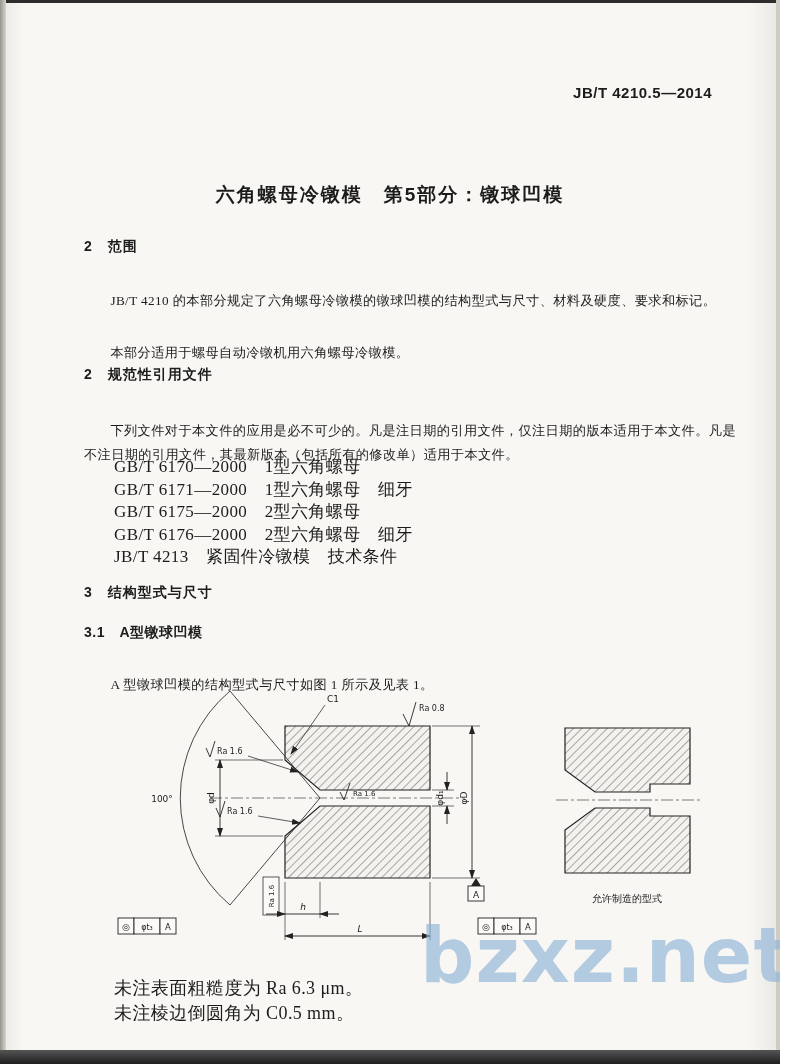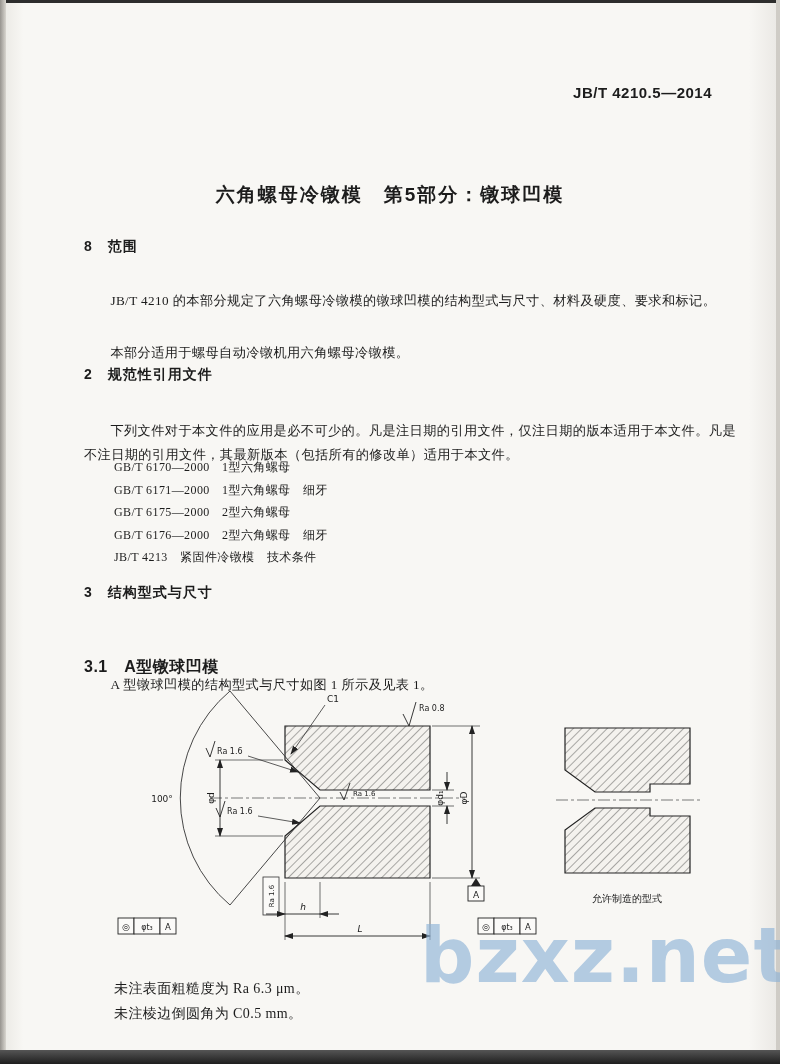--- a/index.html
+++ b/index.html
@@ -12,60 +12,60 @@
   }
   .edge-top{position:absolute;top:0;left:0;right:0;height:3px;background:#2d2d2d;}
   .edge-bottom{position:absolute;bottom:0;left:0;right:0;height:14px;background:linear-gradient(#555,#1e1e1e);}
   .edge-left{position:absolute;top:0;left:0;bottom:0;width:6px;background:linear-gradient(90deg,#97948f,#d9d6d0);}
   .edge-right{position:absolute;top:0;right:0;bottom:0;width:4px;background:#cfccc6;}
 
   .doc-number{position:absolute;top:84px;right:68px;font-family:"Liberation Sans",sans-serif;font-weight:bold;font-size:15px;letter-spacing:.5px;}
   .doc-title{position:absolute;top:182px;left:0;width:100%;text-align:center;font-family:"Liberation Sans",sans-serif;font-weight:bold;font-size:19px;letter-spacing:2px;}
 
   .h1{position:absolute;left:84px;font-family:"Liberation Sans",sans-serif;font-weight:bold;font-size:14px;letter-spacing:1px;}
-  .h2{position:absolute;left:84px;font-family:"Liberation Sans",sans-serif;font-weight:bold;font-size:16px;letter-spacing:.5px;margin-top:33px;}
+  .h2{position:absolute;left:84px;font-family:"Liberation Sans",sans-serif;font-weight:bold;font-size:14px;letter-spacing:.5px;}
   .p{position:absolute;left:84px;width:652px;font-size:13.2px;line-height:24px;letter-spacing:.4px;text-align:justify;}
   .indent{text-indent:2em;margin-top:19px;}
-  .refs{position:absolute;left:114px;top:456px;font-size:12px;letter-spacing:.4px;}
+  .refs{position:absolute;left:114px;top:456px;font-size:17px;letter-spacing:.4px;}
   .refs .ref{height:22.5px;line-height:22.5px;}
 
   .figure-wrap{position:absolute;left:70px;top:688px;width:680px;height:262px;}
   svg text{font-family:"DejaVu Sans",sans-serif;fill:#1c1c1c;}
   .ext{stroke:#333;stroke-width:.7;}
   .dim{stroke:#222;stroke-width:.9;marker-start:url(#arr);marker-end:url(#arr);}
   .dimend{stroke:#222;stroke-width:.9;marker-end:url(#arr);}
   .plain{stroke:#222;stroke-width:.9;}
   .lead{stroke:#333;stroke-width:.8;marker-end:url(#arr);}
   .cl{stroke:#444;stroke-width:.7;stroke-dasharray:12 3 3 3;}
   .outline{stroke:#222;stroke-width:1.2;}
   .sym{stroke:#222;stroke-width:.9;fill:none;}
   .box{fill:#fbfaf8;stroke:#222;stroke-width:.9;}
 
-  .notes{position:absolute;left:114px;top:976px;font-size:14px;letter-spacing:.4px;}
+  .notes{position:absolute;left:114px;top:976px;font-size:18px;letter-spacing:.4px;}
   .notes .note{height:25px;line-height:25px;}
   .fig-caption{position:absolute;left:0;top:1076px;width:100%;text-align:center;font-family:"Liberation Sans",sans-serif;font-weight:bold;font-size:13.5px;letter-spacing:1px;}
 
   .watermark{
     position:absolute;left:372px;top:918px;
     font-family:"DejaVu Sans",sans-serif;font-weight:bold;font-size:76px;line-height:1;
     color:#8fb4d8;opacity:.65;pointer-events:none;letter-spacing:1px;margin-left:48px;
   }
 </style>
 </head>
 <body>
 
 <div class="page">
   <div class="edge-top"></div>
   <div class="edge-left"></div>
   <div class="edge-right"></div>
 
   <div class="doc-number">JB/T 4210.5—2014</div>
   <div class="doc-title">六角螺母冷镦模　第5部分：镦球凹模</div>
 
-  <div class="h1" style="top:238px">8　范围</div>
+  <div class="h1" style="top:238px">2　范围</div>
   <div class="p indent" style="top:270px">JB/T 4210 的本部分规定了六角螺母冷镦模的镦球凹模的结构型式与尺寸、材料及硬度、要求和标记。</div>
   <div class="p indent" style="top:322px">本部分适用于螺母自动冷镦机用六角螺母冷镦模。</div>
 
   <div class="h1" style="top:366px">2　规范性引用文件</div>
   <div class="p indent" style="top:400px">下列文件对于本文件的应用是必不可少的。凡是注日期的引用文件，仅注日期的版本适用于本文件。凡是不注日期的引用文件，其最新版本（包括所有的修改单）适用于本文件。</div>
 
   <div class="refs">
     <div class="ref">GB/T 6170—2000　1型六角螺母</div>
     <div class="ref">GB/T 6171—2000　1型六角螺母　细牙</div>
     <div class="ref">GB/T 6175—2000　2型六角螺母</div>

